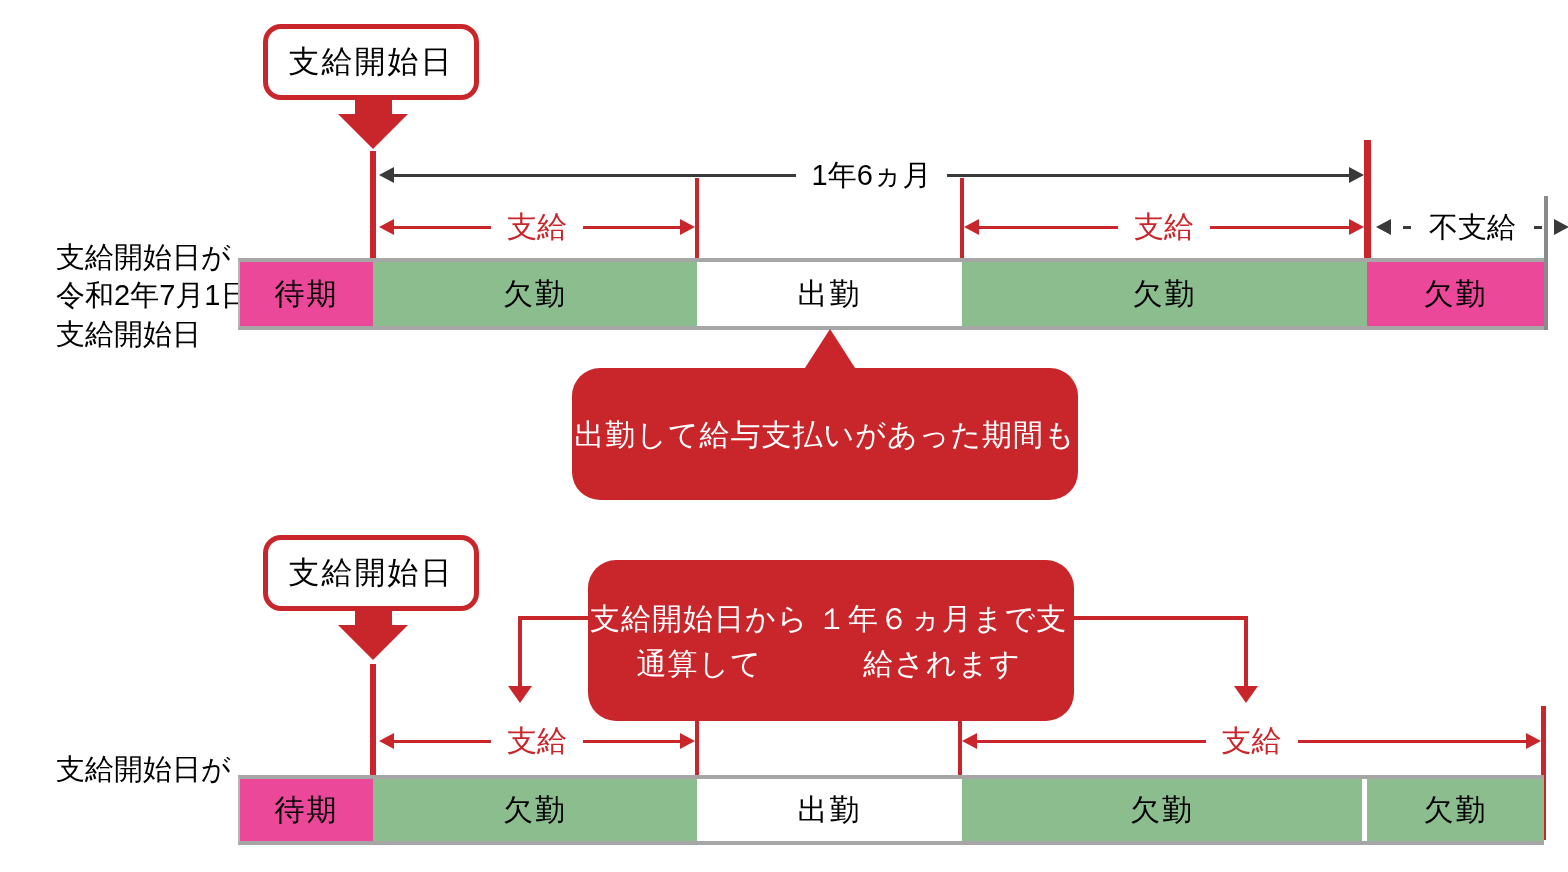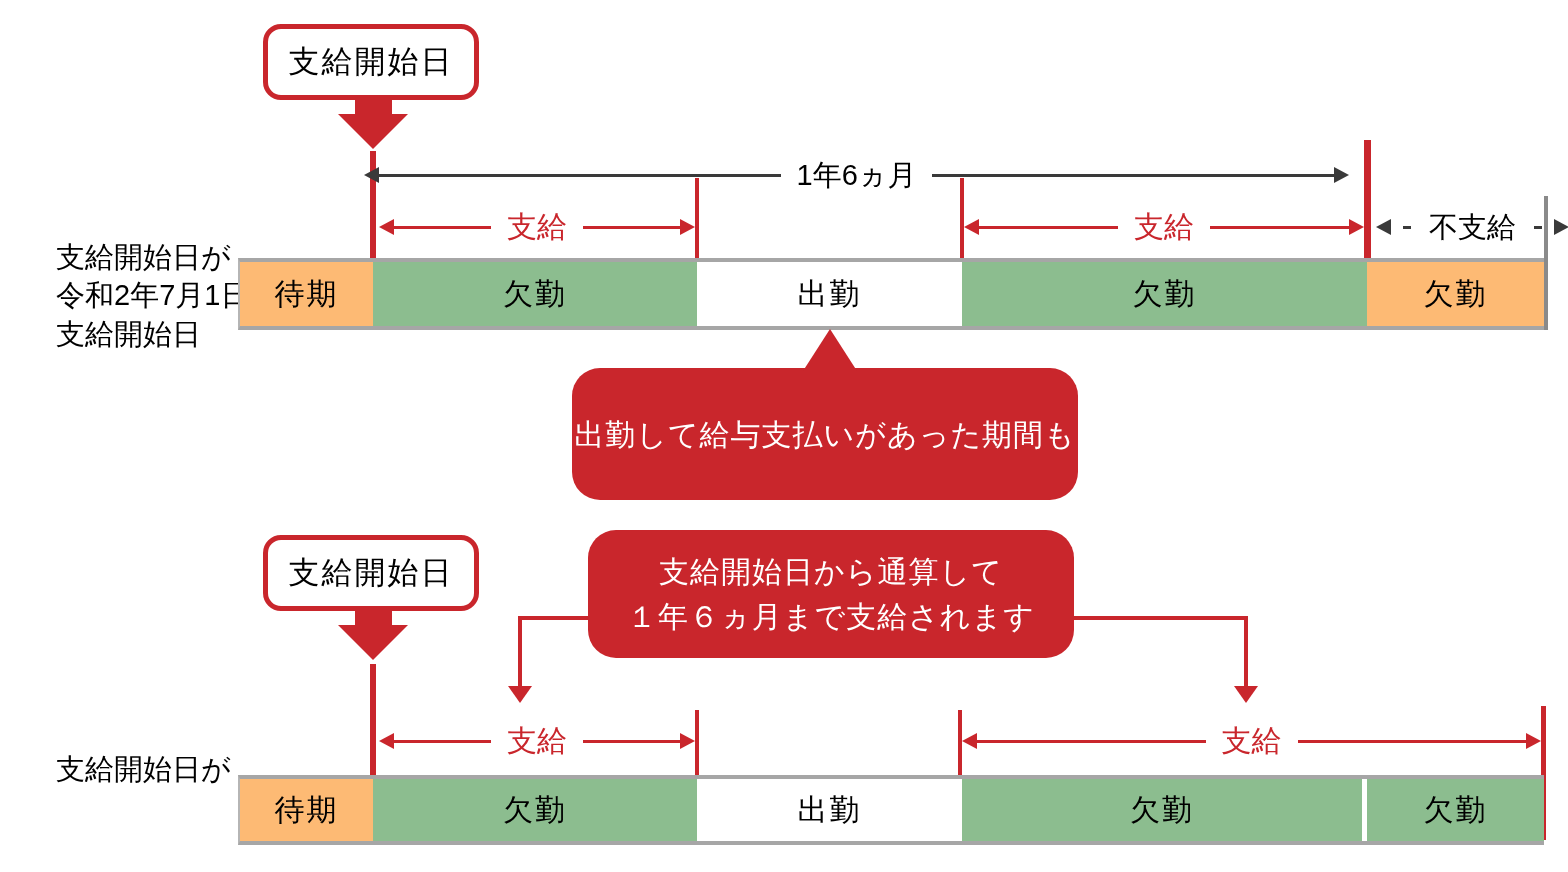--- a/index.html
+++ b/index.html
@@ -33,27 +33,27 @@
   .black-arrow .lbl{color:#000;font-size:29px;}
   .nopay{color:#3a3a3a;}
   .nopay .ln{flex:0 0 8px;}
   .nopay .lbl{color:#000;font-size:29px;padding:0 6px;}
   
   .bar{
     position:absolute;display:flex;box-sizing:border-box;
     border-top:4px solid #a6a6a6;border-bottom:4px solid #a6a6a6;border-left:2px solid #b5b5b5;
   }
   .seg{height:100%;display:flex;align-items:center;justify-content:center;font-size:30px;letter-spacing:2px;box-sizing:border-box;}
-  .seg.gray{background:#fdba74;}
+  .seg.gray{background:#ec4899;}
   .seg.green{background:#8cbd8f;}
   .seg.white{background:#fff;}
   
   .bubble{
     position:absolute;background:#c9262c;border-radius:28px;color:#fff;
-    display:flex;flex-direction:column;align-items:center;justify-content:center;
+    display:flex;align-items:center;justify-content:center;
     font-size:30px;line-height:1.5;text-align:center;letter-spacing:1px;
   }
   .ptr-up{position:absolute;width:0;height:0;border-left:27px solid transparent;border-right:27px solid transparent;border-bottom:42px solid #c9262c;}
   
   .case-label{position:absolute;font-size:29px;line-height:1.32;color:#000;margin-left:29px;}
 </style>
 </head>
 <body>
 
 <div id="stage">
@@ -65,21 +65,21 @@
   </div>
 
   <div class="callout" style="left:263px;top:24px;width:216px;height:76px;">
     <span>支給開始日</span>
   </div>
   <div class="stem" style="left:355px;top:99px;width:37px;height:16px;"></div>
   <div class="tri-down-big" style="left:338px;top:114px;"></div>
 
   <div class="vline" style="left:370px;top:151px;width:6px;height:177px;"></div>
 
-  <div class="dbl black-arrow" style="left:364px;top:158px;width:985px;height:34px;">
+  <div class="dbl black-arrow" style="left:379px;top:158px;width:985px;height:34px;">
     <div class="ah-l"></div>
     <div class="ln"></div>
     <div class="lbl">1年6ヵ月</div>
     <div class="ln"></div>
     <div class="ah-r"></div>
   </div>
 
   <div class="vline" style="left:695px;top:178px;width:4px;height:80px;"></div>
   <div class="vline" style="left:960px;top:178px;width:4px;height:80px;"></div>
 
@@ -137,21 +137,21 @@
   </div>
 
   <div class="callout" style="left:263px;top:535px;width:216px;height:76px;">
     <span>支給開始日</span>
   </div>
   <div class="stem" style="left:355px;top:610px;width:37px;height:16px;"></div>
   <div class="tri-down-big" style="left:338px;top:625px;"></div>
 
   <div class="vline" style="left:370px;top:664px;width:6px;height:176px;"></div>
 
-  <div class="bubble" style="left:588px;top:530px;width:486px;height:128px;">
+  <div class="bubble" style="left:588px;top:560px;width:486px;height:161px;">
     <span>支給開始日から通算して</span>
     <span>１年６ヵ月まで支給されます</span>
   </div>
 
   <div class="hline-red" style="left:518px;top:616px;width:72px;height:4px;"></div>
   <div class="vline" style="left:518px;top:616px;width:4px;height:71px;"></div>
   <div class="tri-down-sm" style="left:508px;top:686px;"></div>
 
   <div class="hline-red" style="left:1072px;top:616px;width:176px;height:4px;"></div>
   <div class="vline" style="left:1244px;top:616px;width:4px;height:71px;"></div>

